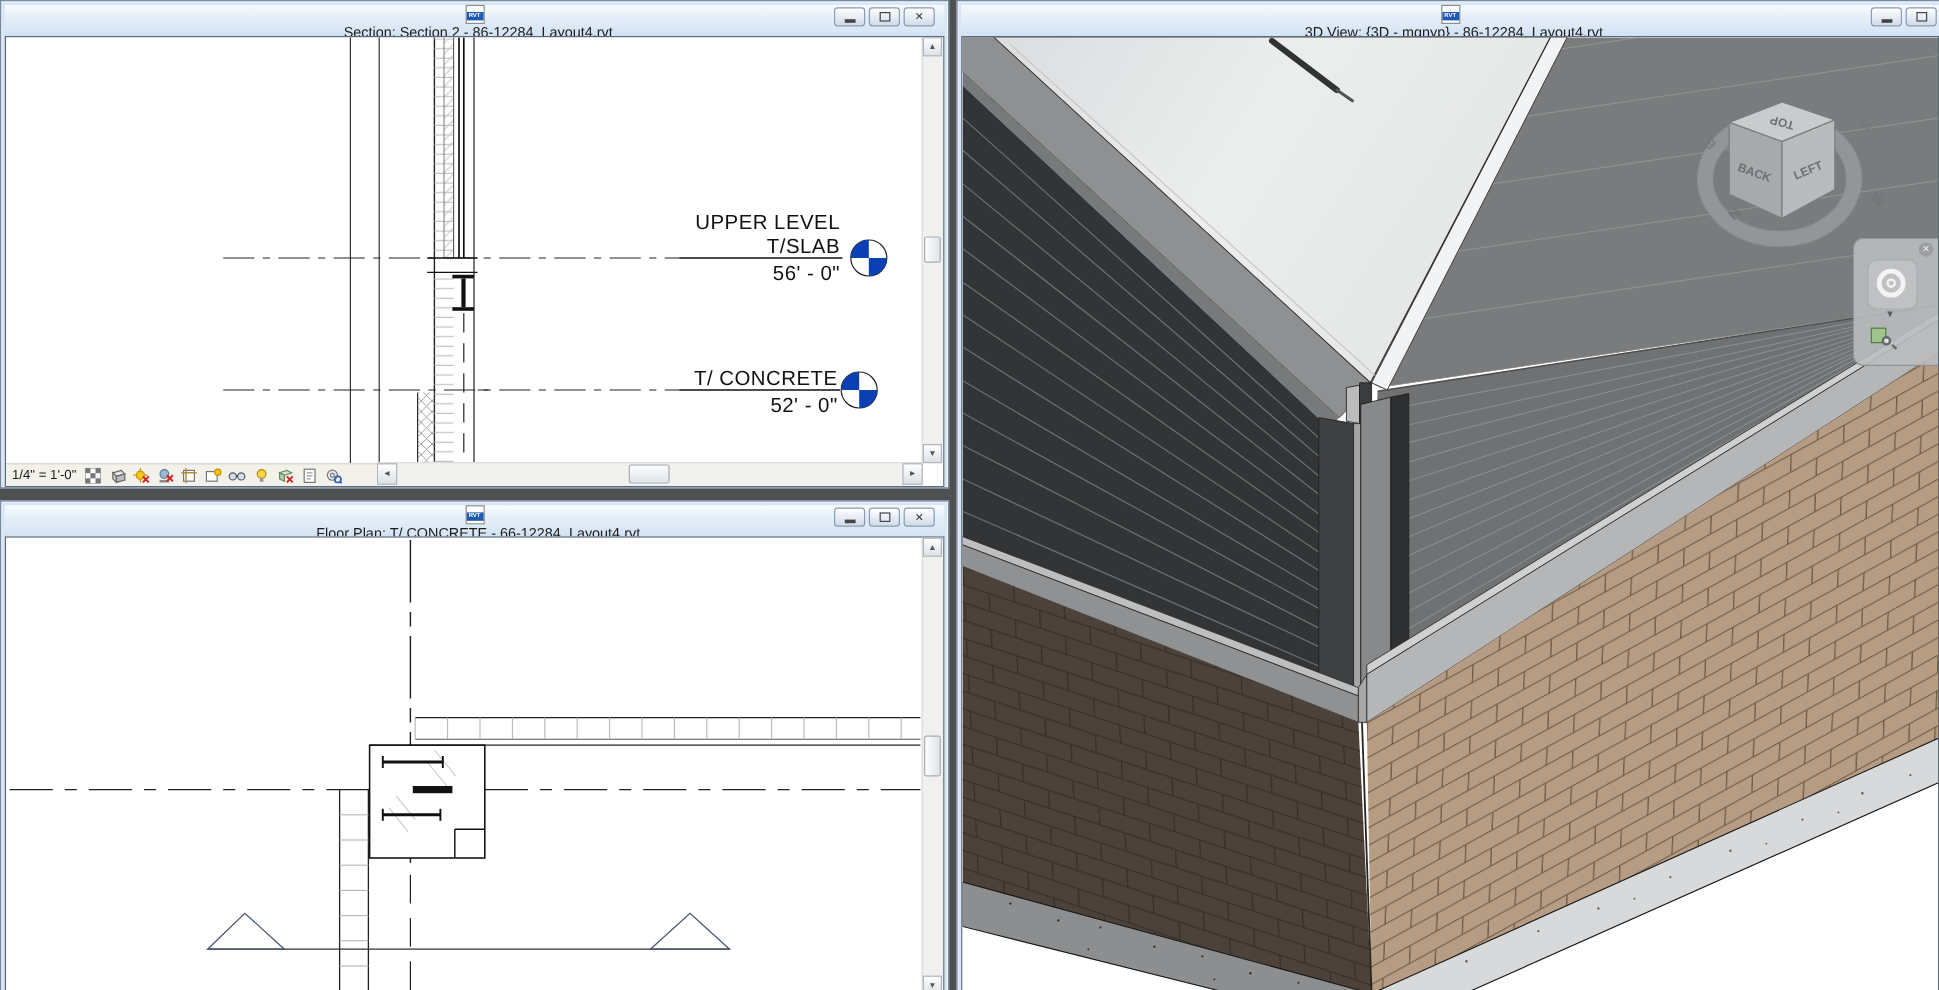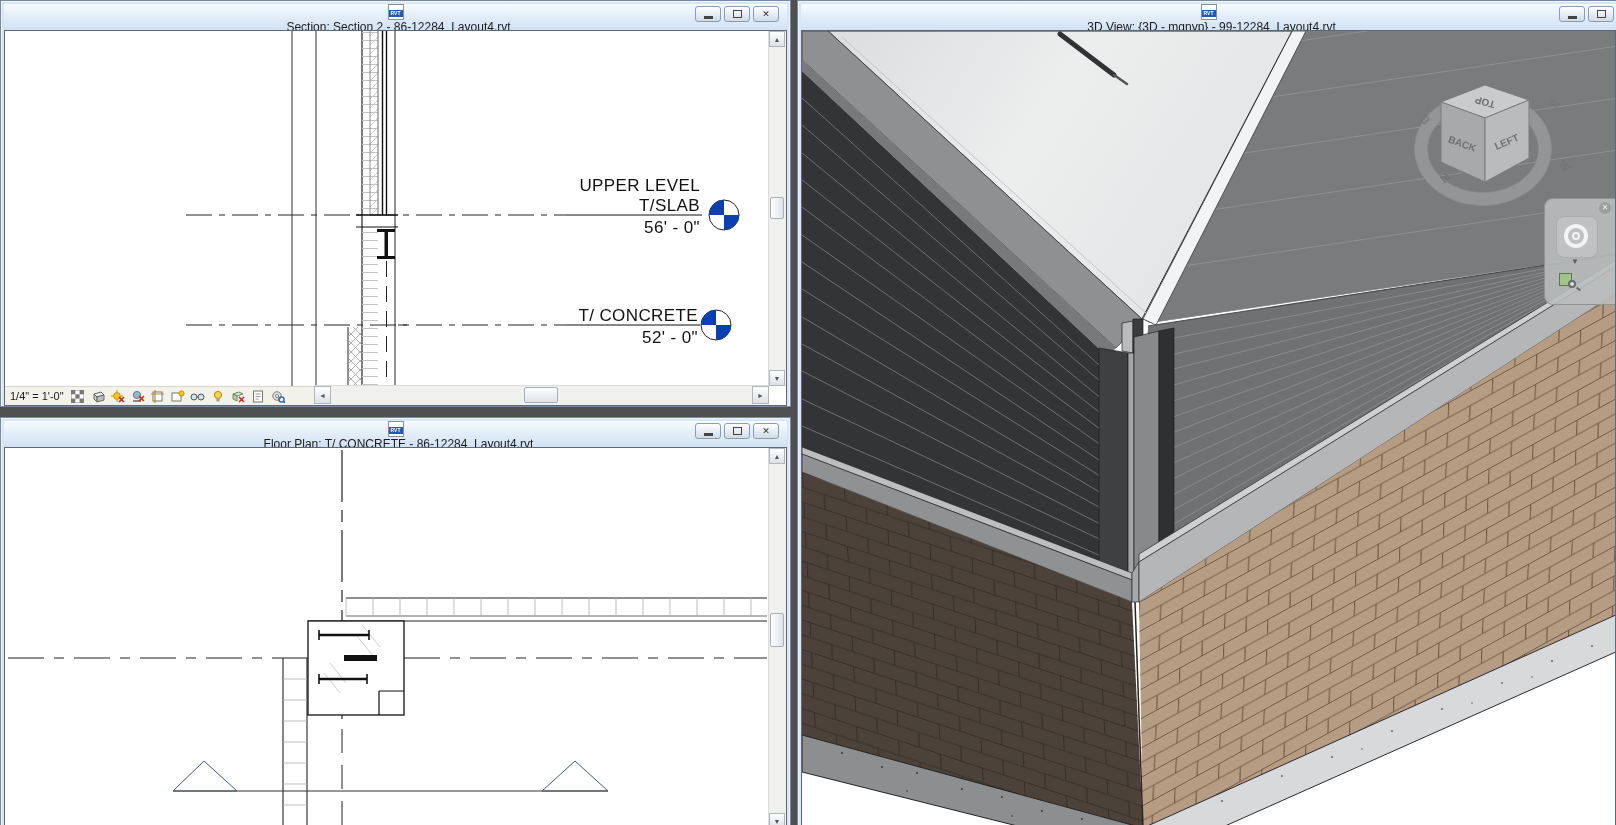--- a/index.html
+++ b/index.html
@@ -245,21 +245,21 @@
       <span class="sbtn" style="bottom:0;left:0;width:16px;height:16px;">▼</span>
     </div>
   </div>
 </div>
 
 <div class="window" style="left:0;top:417px;width:791px;height:414px;">
   <div class="titlebar">
     <span class="rvt-icon">
         <span class="band">RVT</span>
       </span>
-    <span class="title-text">Floor Plan: T/ CONCRETE - 86-12284_Layout4.rvt</span>
+    <span class="title-text">Floor Plan: T/ CONCRETE - 66-12284_Layout4.rvt</span>
     <span class="win-buttons" style="right:8px;">
       <span class="win-btn">
           <span class="glyph-min"></span>
         </span>
       <span class="win-btn">
           <span class="glyph-max"></span>
         </span>
       <span class="win-btn">
           <span>✕</span>
         </span>
@@ -350,21 +350,21 @@
       <span class="sbtn" style="bottom:0;left:0;width:16px;height:16px;">▼</span>
     </div>
   </div>
 </div>
 
 <div class="window" style="left:797px;top:0;width:823px;height:832px;">
   <div class="titlebar">
     <span class="rvt-icon">
         <span class="band">RVT</span>
       </span>
-    <span class="title-text">3D View: {3D - mgnyp} - 99-12284_Layout4.rvt</span>
+    <span class="title-text">3D View: {3D - mgnyp} - 86-12284_Layout4.rvt</span>
     <span class="win-buttons" style="right:2px;">
       <span class="win-btn">
           <span class="glyph-min"></span>
         </span>
       <span class="win-btn">
           <span class="glyph-max"></span>
         </span>
     </span>
   </div>
   <div class="content" style="height:799px;">

